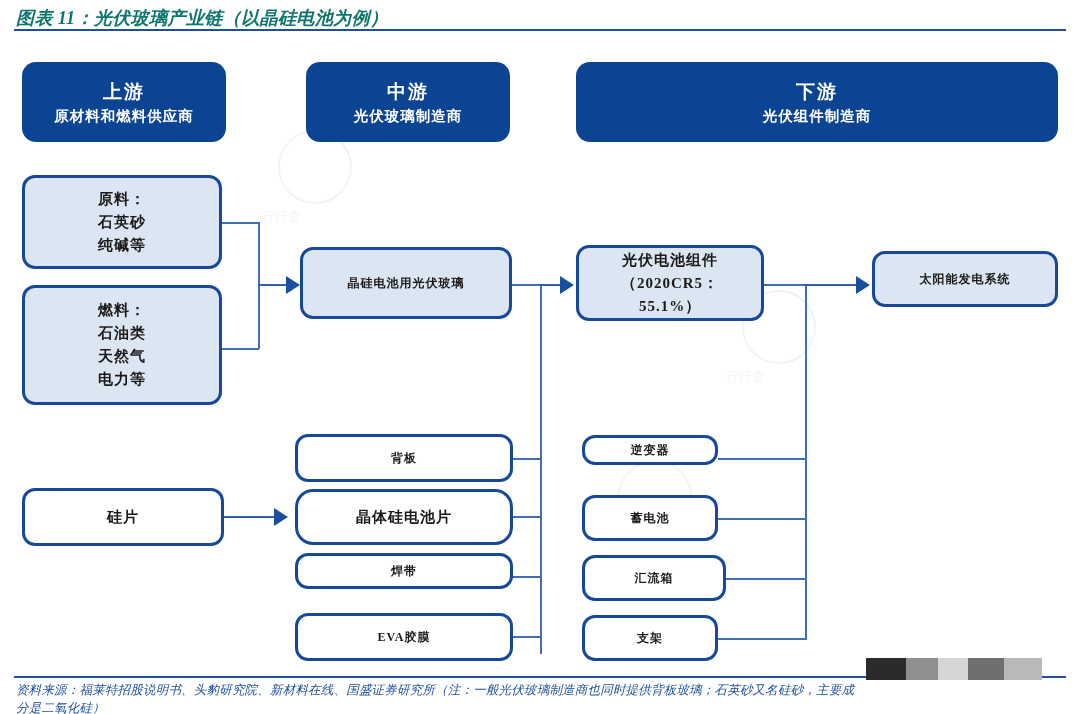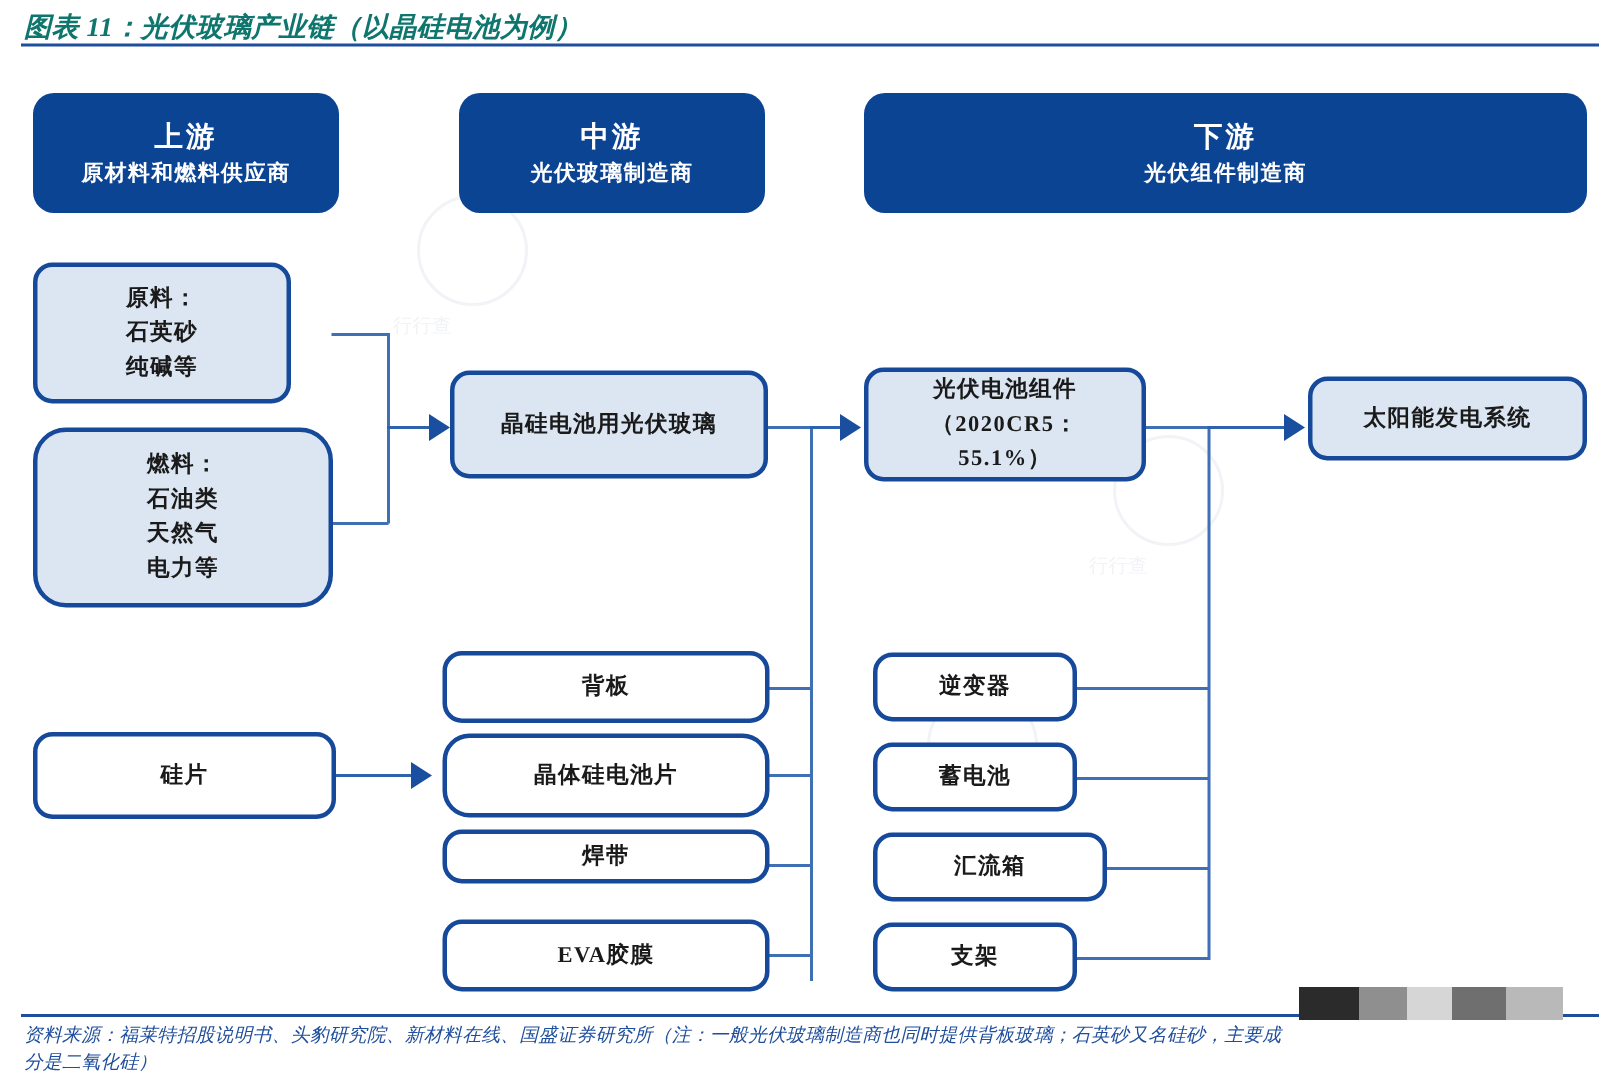--- a/index.html
+++ b/index.html
@@ -95,21 +95,21 @@
   }
   .node-fill .ln, .node-plain .ln {
     font-family: "Liberation Serif", "DejaVu Serif", serif;
     font-weight: bold;
     font-size: 15px;
     line-height: 23px;
     letter-spacing: 1px;
     white-space: nowrap;
   }
   .node-fill .ln.big, .node-plain .ln.big {
-    font-size: 15px;
+    font-size: 12px;
     line-height: 25px;
   }
 
   
   .ln-h, .ln-v {
     position: absolute;
     background: #3f6fb5;
     z-index: 1;
   }
   .ln-h { height: 1.6px; }
@@ -195,27 +195,27 @@
 
 <div class="ln-h" style="left:764px; top:284px; width:42px;"></div>
 <div class="ln-h" style="left:718px; top:458px; width:88px;"></div>
 <div class="ln-h" style="left:718px; top:518px; width:88px;"></div>
 <div class="ln-h" style="left:718px; top:578px; width:88px;"></div>
 <div class="ln-h" style="left:718px; top:638px; width:88px;"></div>
 <div class="ln-v" style="left:805px; top:284px; height:356px;"></div>
 <div class="ln-h thick" style="left:805px; top:284px; width:55px;"></div>
 <div class="arrow" style="left:856px; top:276px;"></div>
 
-<div class="node node-fill" style="left:22px; top:175px; width:172px; height:94px;">
+<div class="node node-fill" style="left:22px; top:175px; width:200px; height:94px;">
   <div class="ln">原料：</div>
   <div class="ln">石英砂</div>
   <div class="ln">纯碱等</div>
 </div>
 
-<div class="node node-fill" style="left:22px; top:285px; width:200px; height:120px;border-radius:22px;">
+<div class="node node-fill" style="left:22px; top:285px; width:200px; height:120px;">
   <div class="ln">燃料：</div>
   <div class="ln">石油类</div>
   <div class="ln">天然气</div>
   <div class="ln">电力等</div>
 </div>
 
 <div class="node node-plain" style="left:22px; top:488px; width:202px; height:58px;">
   <div class="ln">硅片</div>
 </div>
 
@@ -238,29 +238,29 @@
 <div class="node node-plain" style="left:295px; top:613px; width:218px; height:48px;">
   <div class="ln big">EVA胶膜</div>
 </div>
 
 <div class="node node-fill" style="left:576px; top:245px; width:188px; height:76px;">
   <div class="ln">光伏电池组件</div>
   <div class="ln">（2020CR5：</div>
   <div class="ln">55.1%）</div>
 </div>
 
-<div class="node node-plain" style="left:582px; top:435px; width:136px; height:46px;">
+<div class="node node-plain" style="left:582px; top:435px; width:136px; height:30px;">
   <div class="ln big">逆变器</div>
 </div>
 
 <div class="node node-plain" style="left:582px; top:495px; width:136px; height:46px;">
   <div class="ln big">蓄电池</div>
 </div>
 
-<div class="node node-plain" style="left:582px; top:555px; width:156px; height:46px;">
+<div class="node node-plain" style="left:582px; top:555px; width:144px; height:46px;">
   <div class="ln big">汇流箱</div>
 </div>
 
 <div class="node node-plain" style="left:582px; top:615px; width:136px; height:46px;">
   <div class="ln big">支架</div>
 </div>
 
 <div class="node node-fill" style="left:872px; top:251px; width:186px; height:56px;">
   <div class="ln big">太阳能发电系统</div>
 </div>

